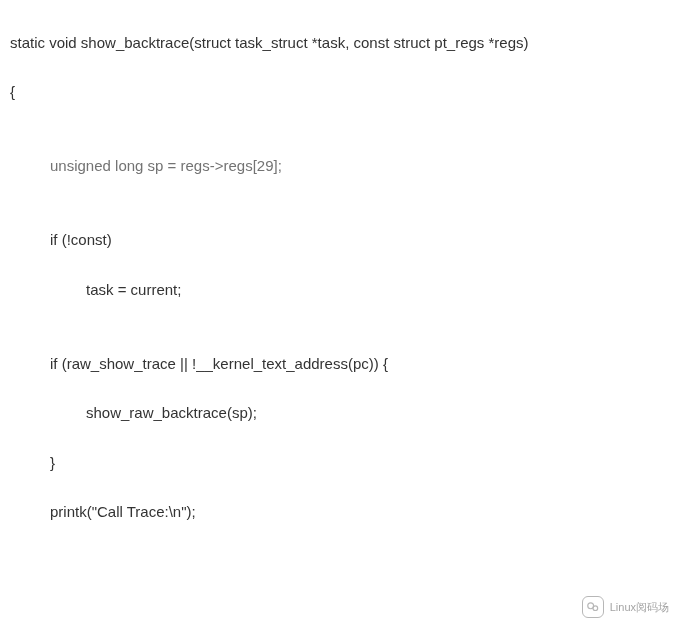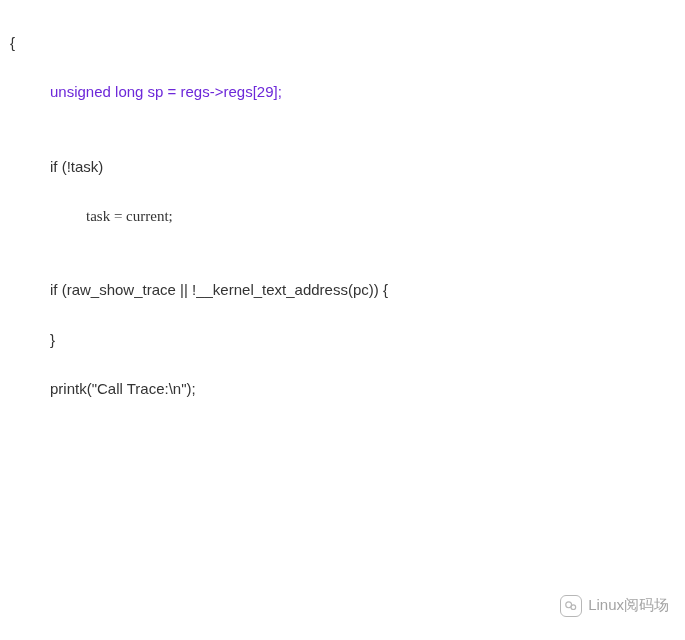--- a/index.html
+++ b/index.html
@@ -18,22 +18,22 @@
       position: relative;
       padding: 6px 10px;
     }
     .code-block {
       white-space: pre;
     }
     .line {
       display: block;
     }
     .indent-1 { padding-left: 40px; }
-    .indent-2 { padding-left: 76px; font-family: Liberation Serif, serif; }
-    .red { color: #6d28d9; }
+    .indent-2 { padding-left: 76px; }
+    .red { color: #737373; margin-top: 24px; }
     .blk { color: #333; }
     .watermark {
       position: absolute;
       right: 16px;
       bottom: 22px;
       display: flex;
       align-items: center;
       gap: 6px;
       opacity: 0.6;
     }
@@ -42,36 +42,38 @@
       height: 22px;
       border: 1.5px solid #888;
       border-radius: 6px;
       position: relative;
       display: flex;
       align-items: center;
       justify-content: center;
     }
     .wm-icon svg { display: block; }
     .wm-text {
-      font-size: 15px;
+      font-size: 11px;
       color: #666;
       font-family: "Microsoft YaHei", sans-serif;
     }
   </style>
 </head>
 <body>
 
 <div class="code-block">
+<span class="line blk">static void show_backtrace(struct task_struct *task, const struct pt_regs *regs)</span>
 <span class="line blk">{</span>
 <span class="line red indent-1">unsigned long sp = regs-&gt;regs[29];</span>
 <span class="line"></span>
-<span class="line blk indent-1">if (!task)</span>
+<span class="line blk indent-1">if (!const)</span>
 <span class="line blk indent-2">task = current;</span>
 <span class="line"></span>
 <span class="line blk indent-1">if (raw_show_trace || !__kernel_text_address(pc)) {</span>
+<span class="line blk indent-2">show_raw_backtrace(sp);</span>
 <span class="line blk indent-1">}</span>
 <span class="line blk indent-1">printk("Call Trace:\n");</span>
 
 
 
 
 
 
 
 

